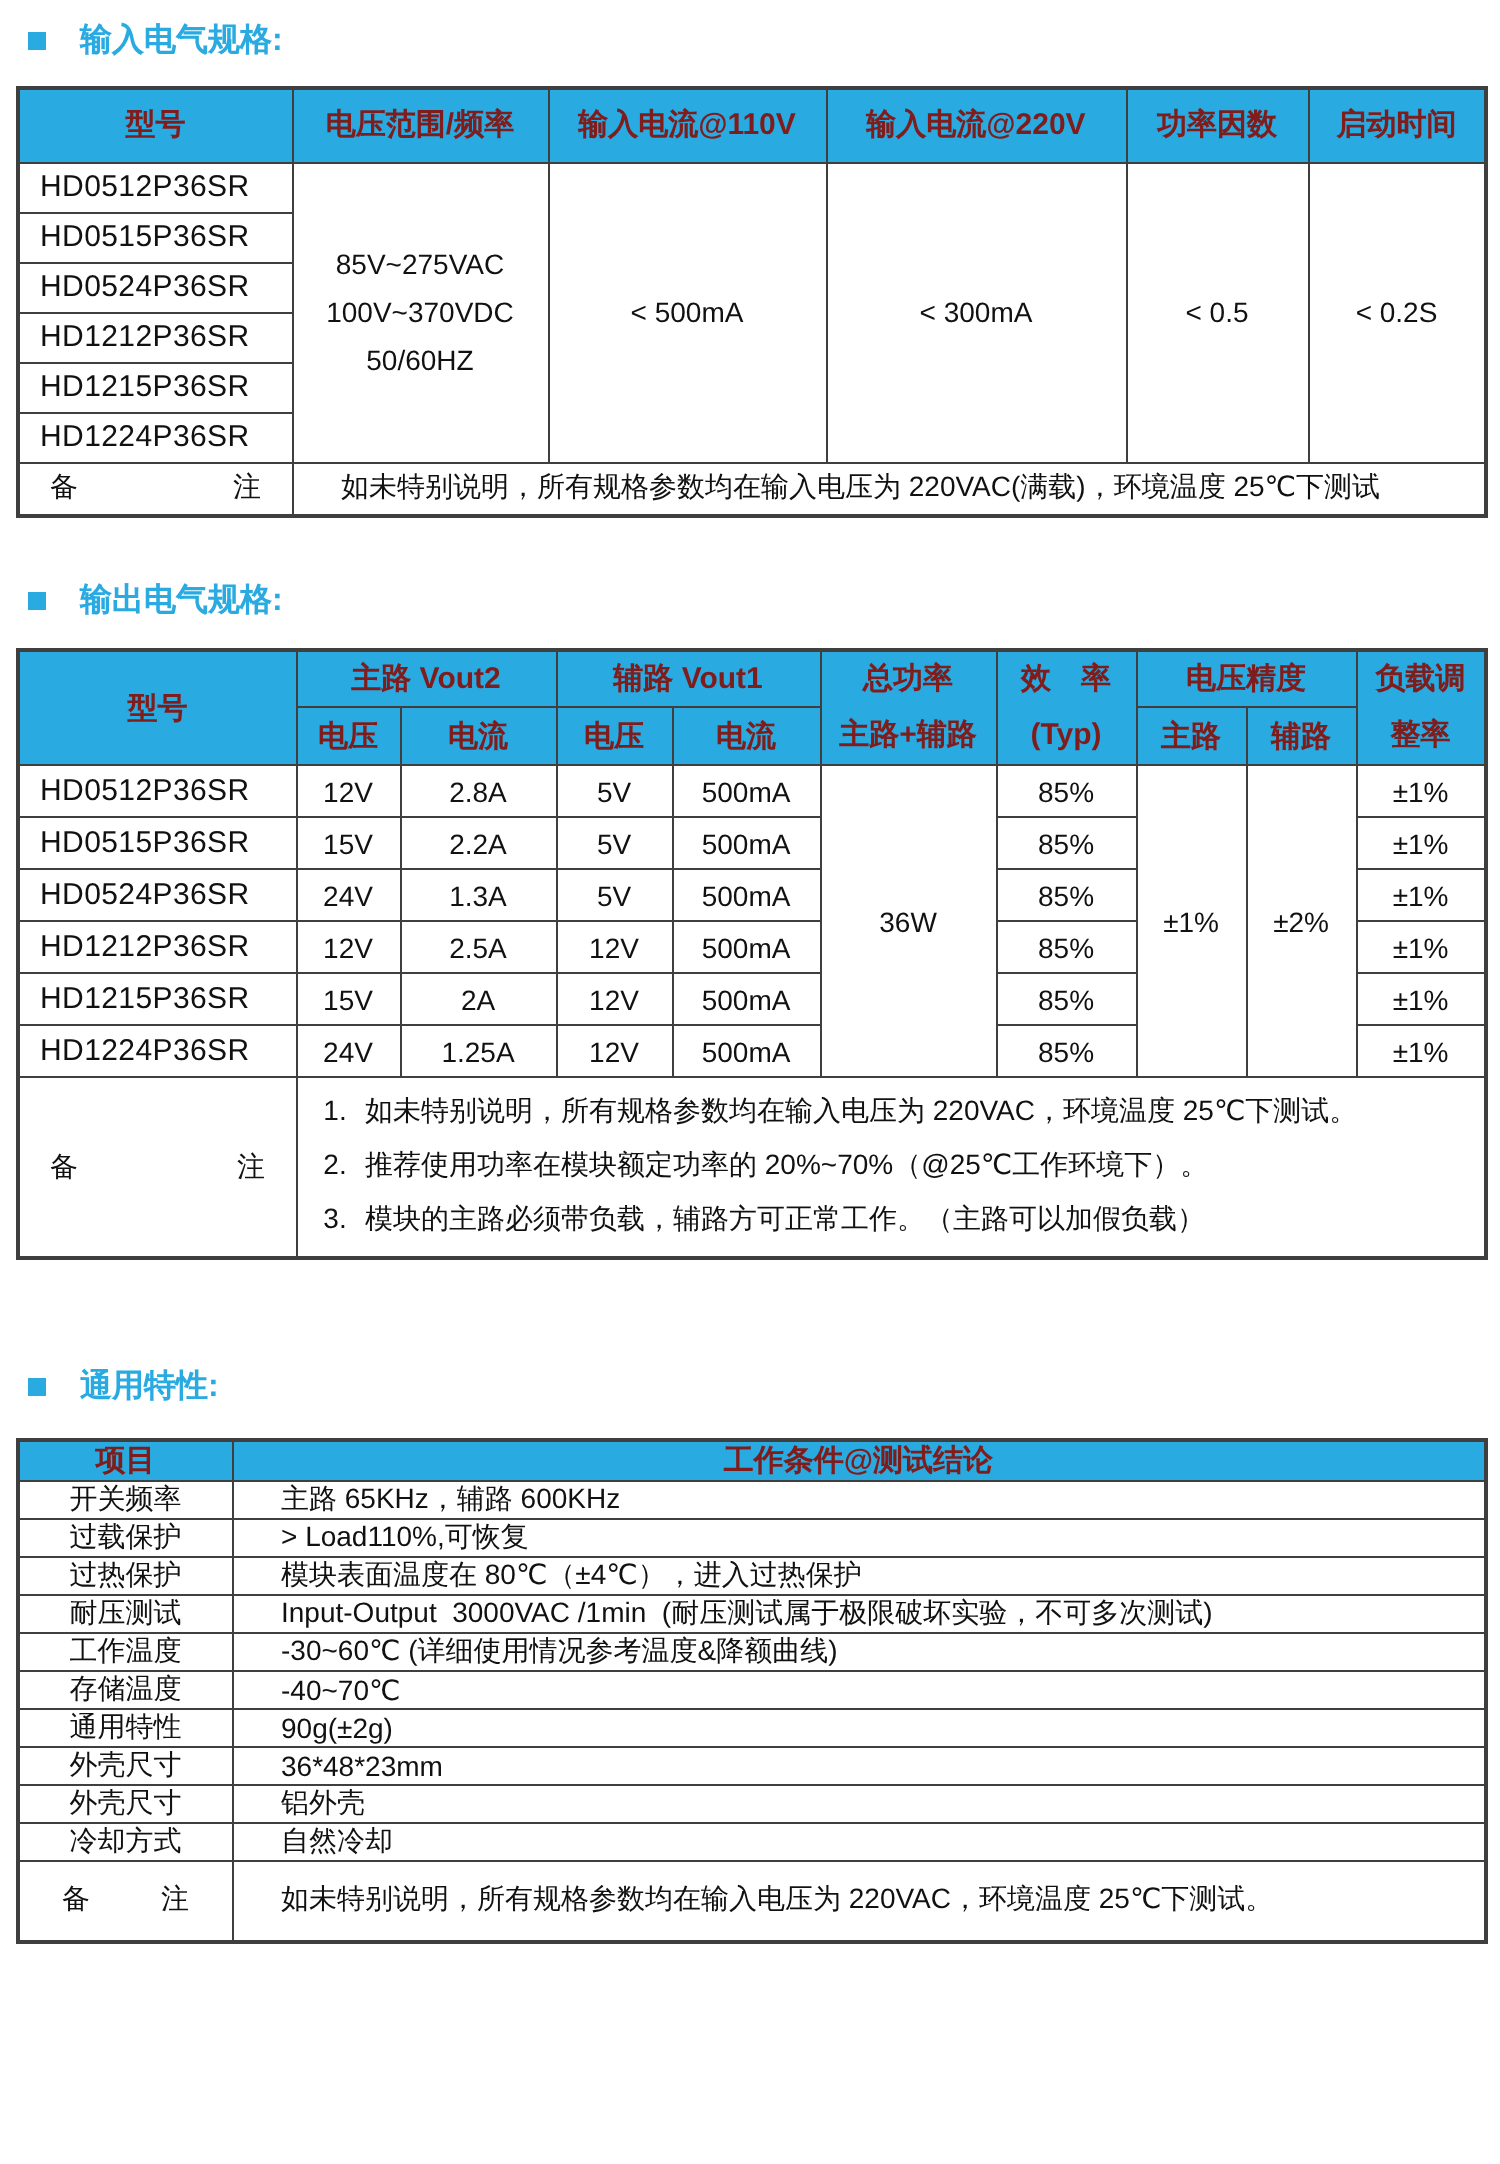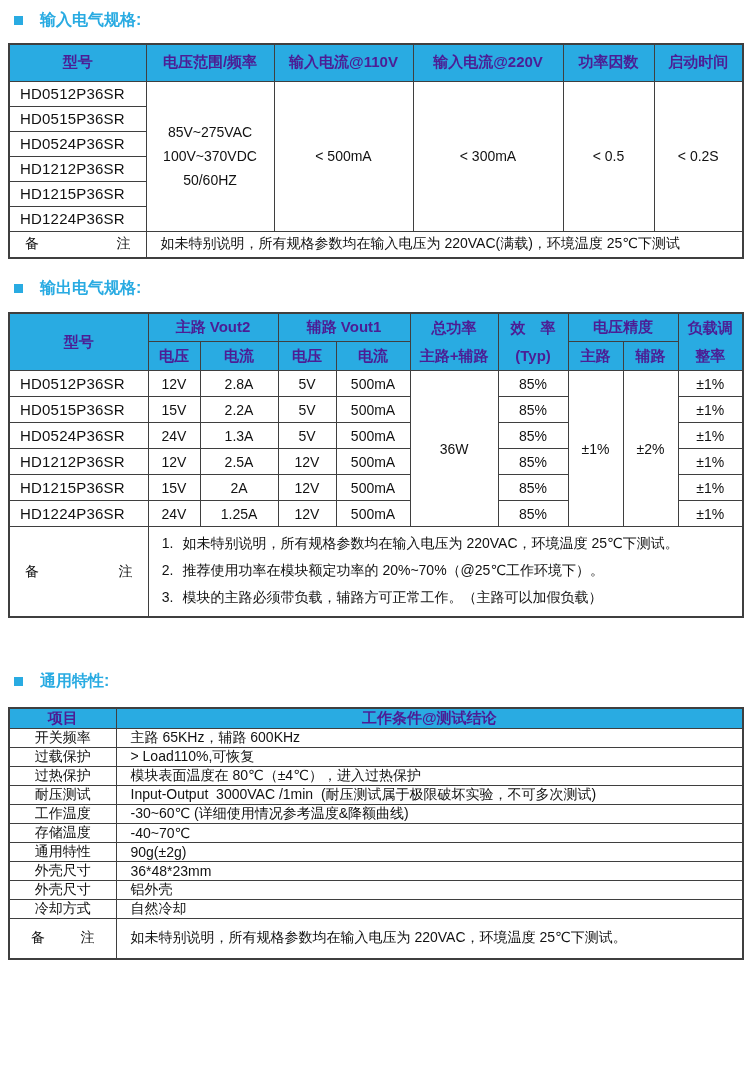--- a/index.html
+++ b/index.html
@@ -16,42 +16,42 @@
     display:flex; align-items:center;
     color:var(--accent,#29ABE2);
     font-size:16px; font-weight:700;
     margin:0 0 0 6px;
   }
   .section-title .bullet {
     width:9px; height:9px; background:var(--accent,#29ABE2);
     margin-right:17px; flex:0 0 auto;
   }
   .t-wrap1 { margin-top:12px; }
-  .title-gap-2 { margin-top:19px; }
+  .title-gap-2 { margin-top:31px; }
   .t-wrap2 { margin-top:13px; }
   .title-gap-3 { margin-top:53px; }
   .t-wrap3 { margin-top:15px; }
 
   table {
     border-collapse:collapse; table-layout:fixed;
     width:734px;
     border:2px solid #3f3f3f;
   }
   th, td {
     border:1px solid #3f3f3f;
     text-align:center; vertical-align:middle;
     font-size:14px; padding:0;
     overflow:hidden;
   }
   thead th, .hdr {
     background:var(--accent,#29ABE2);
-    font-weight:700; font-size:15px; color:#4c1d95;
+    font-weight:700; font-size:15px; color:#7f1d1d;
   }
   .model { text-align:left; padding-left:10px; font-size:15px; letter-spacing:0.2px; }
-  .left  { text-align:left; padding-left:14px; white-space:pre-wrap; }
+  .left  { text-align:left; padding-left:24px; white-space:pre-wrap; }
   .vline { line-height:24px; }
   .h2line { line-height:28px; }
 
   
   .t1 thead tr { height:37px; }
   .t1 tbody tr { height:25px; }
   .t1 tr.remark-row { height:27px; }
 
   
   .t2 thead tr { height:28px; }

